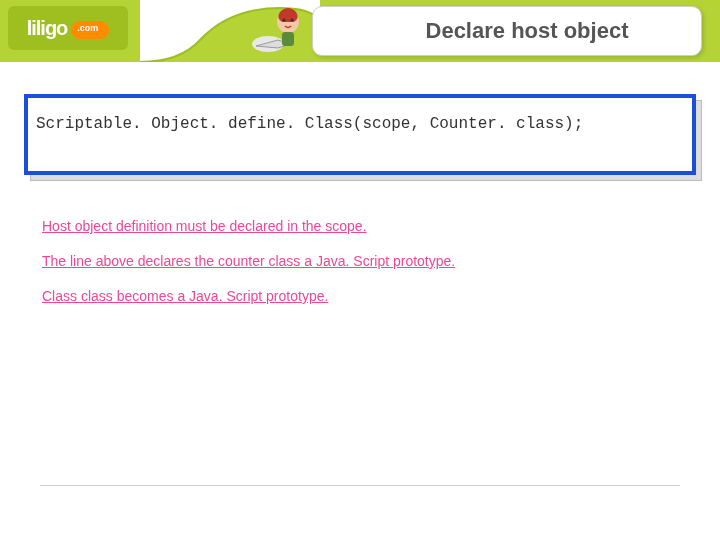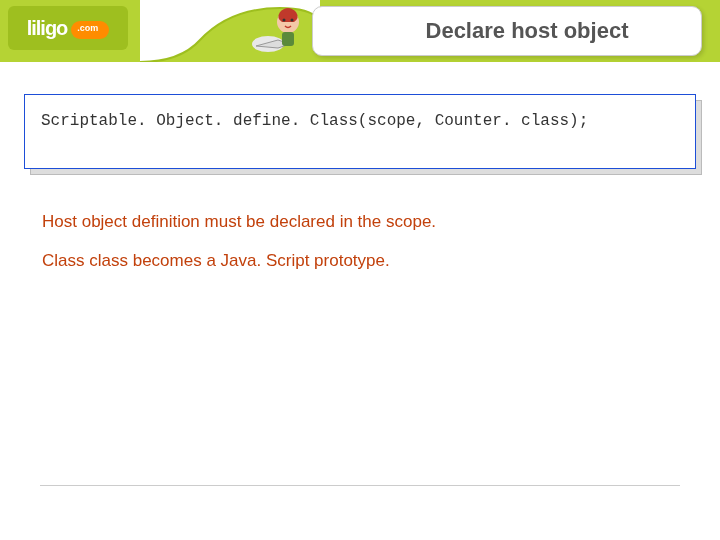--- a/index.html
+++ b/index.html
@@ -9,24 +9,24 @@
   .logo-text { color: #fff; font-weight: bold; font-size: 20px; letter-spacing: -1px; }
   .logo-dot { display: inline-block; width: 38px; height: 18px; background: #ff8c00; border-radius: 9px; margin-left: 4px; position: relative; top: 2px; }
   .logo-dot::after { content: ".com"; color: #fff; font-size: 9px; font-weight: bold; position: absolute; left: 6px; top: 2px; }
   .header-curve { position: absolute; left: 140px; top: 0; width: 180px; height: 62px; }
   .curve-shape { width: 100%; height: 100%; }
   .mascot { position: absolute; left: 250px; top: 2px; width: 60px; height: 58px; }
   .title-box { position: absolute; right: 18px; top: 6px; width: 390px; height: 50px; background: #fff; border: 1px solid #ccc; border-radius: 10px; box-shadow: 2px 2px 4px rgba(0,0,0,0.15); display: flex; align-items: center; justify-content: center; padding-left: 40px; }
   .title-text { font-size: 22px; font-weight: bold; color: #555; }
   .code-box-wrap { margin: 32px 24px 0 24px; position: relative; }
   .code-shadow { position: absolute; left: 6px; top: 6px; right: -6px; bottom: -6px; background: #ddd; border: 1px solid #bbb; z-index: 0; }
-  .code-box { position: relative; background: #fff; border: 1px solid #1d4ed8; padding: 16px 14px 38px 16px; z-index: 1; }
+  .code-box { position: relative; background: #fff; border: 4px solid #1d4ed8; padding: 16px 14px 38px 8px; z-index: 1; }
   .code-text { font-family: "Courier New", Courier, monospace; font-size: 16px; color: #333; }
   .content { margin: 42px 42px 0 42px; }
-  .content p { font-size: 17px; color: #c2410c; margin-bottom: 16px; line-height: 1.35; }
+  .content p { font-size: 14px; color: #ec4899; margin-bottom: 16px; line-height: 1.35; text-decoration: underline; }
   .footer-line { position: absolute; left: 40px; right: 40px; bottom: 54px; height: 1px; background: #ccc; }
 </style>
 </head>
 <body>
 
 <div class="header">
   <div class="logo">
     <span class="logo-text">liligo</span>
     <span class="logo-dot"></span>
   </div>
@@ -55,16 +55,17 @@
 
 <div class="code-box-wrap">
   <div class="code-shadow"></div>
   <div class="code-box">
     <span class="code-text">Scriptable. Object. define. Class(scope, Counter. class);</span>
   </div>
 </div>
 
 <div class="content">
   <p>Host object definition must be declared in the scope.</p>
+  <p>The line above declares the counter class a Java. Script prototype.</p>
   <p>Class class becomes a Java. Script prototype.</p>
 </div>
 
 <div class="footer-line"></div>
 
 </body></html>

